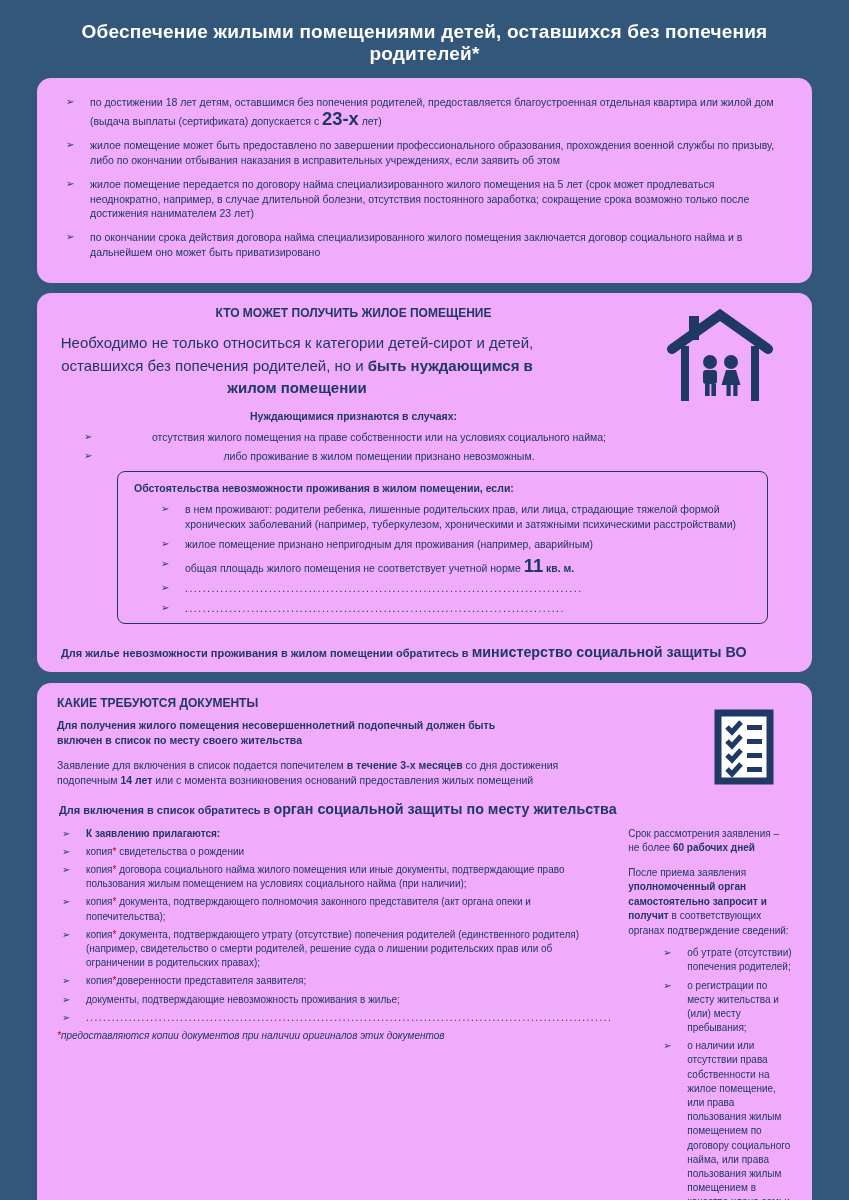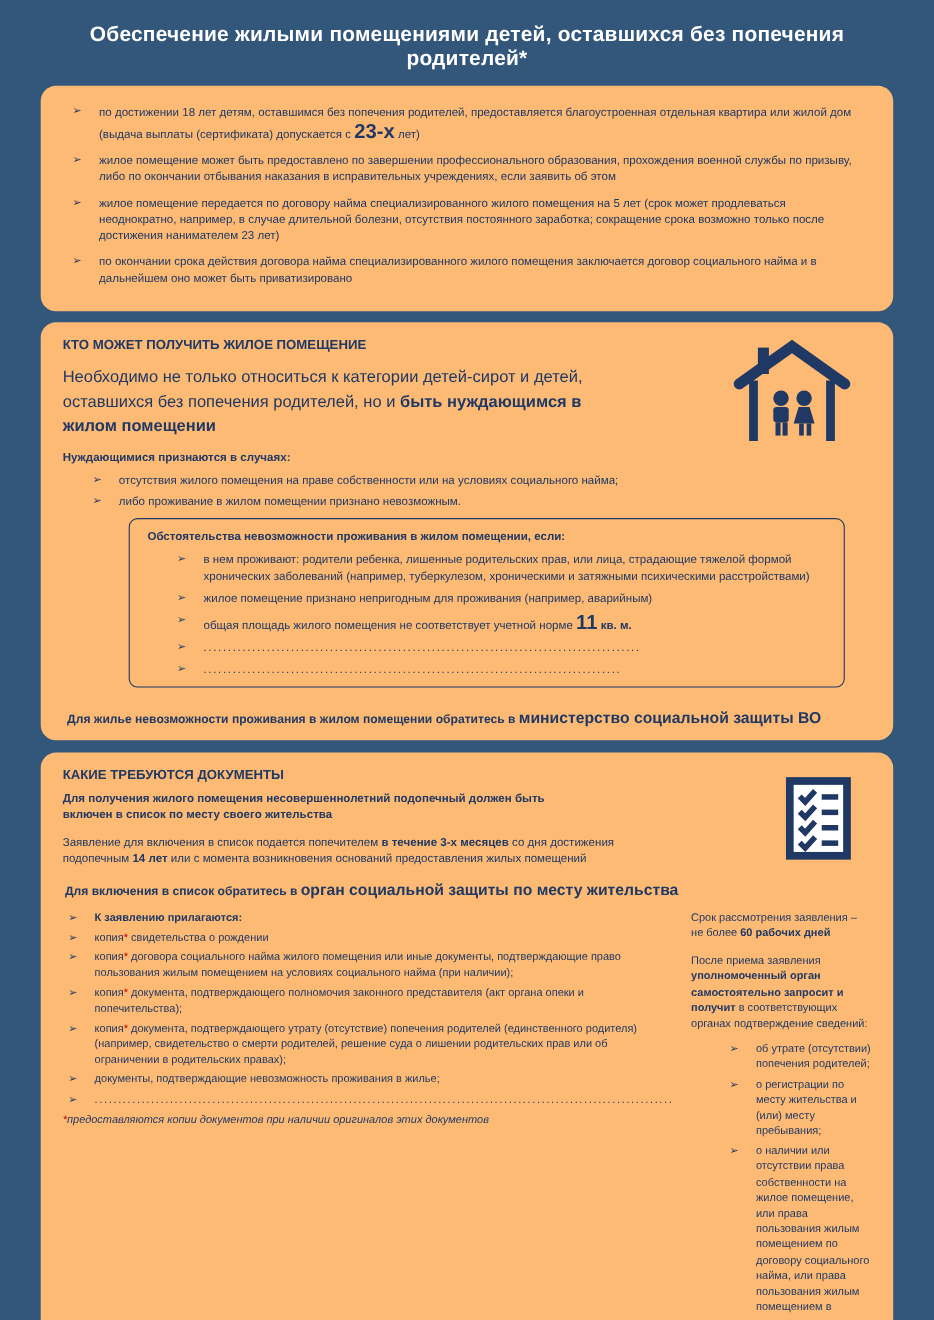--- a/index.html
+++ b/index.html
@@ -9,21 +9,21 @@
     font-family:"Liberation Sans","DejaVu Sans",sans-serif;
     color:#1F3864;
   }
   .page{position:relative;width:849px;height:868px;}
   .title{
     margin:0;padding:21px 40px 0 40px;
     text-align:center;color:#ffffff;
     font-size:19px;font-weight:700;letter-spacing:.2px;
   }
   .card{
-    background:#fdba74;border-radius:14px;
+    background:#f0abfc;border-radius:14px;
     margin:10px 37px;color:#1F3864;box-sizing:border-box;
   }
   .card-intro{margin-top:13px;padding:17px 26px 6px 24px;min-height:205px;}
   .card-who{margin-top:8px;padding:13px 22px 12px 20px;min-height:326px;}
   .card-docs{margin-top:11px;padding:13px 20px 10px 20px;min-height:448px;}
   h2{margin:0;font-size:12px;font-weight:700;}
   p{margin:0;}
   .bold{font-weight:700;}
   ul.arrows{list-style:none;margin:0;padding:0;}
   ul.arrows li{position:relative;padding-left:29px;margin-bottom:9px;font-size:10.5px;line-height:1.42;}
@@ -36,32 +36,32 @@
   
   .seg-b{font-weight:700;}
   .seg-big{font-weight:700;font-size:1.75em;line-height:1;}
   .seg-bbig{font-weight:700;font-size:1.3em;}
   .seg-red{color:#C00000;}
   .seg-redi{color:#C00000;font-style:italic;}
   .seg-i{font-style:italic;}
   .seg-dots{letter-spacing:1.5px;}
   
   .who-head{display:flex;justify-content:space-between;align-items:flex-start;}
-  .who-left{flex:1;padding-right:14px;}
+  .who-left{flex:1;padding-right:14px;text-align:center;}
   .who-intro{font-size:15px;line-height:1.5;margin:12px 0 10px 0;max-width:480px;}
   .who-cases-heading{font-size:10.5px;margin:0 0 8px 0;}
   .house{width:118px;flex:0 0 auto;padding-right:8px;}
   .inner-box{
     border:1.3px solid #1F3864;border-radius:8px;
     margin:2px 22px 0 60px;padding:10px 16px 2px 16px;
   }
   .inner-box .bold{font-size:10.5px;margin-bottom:8px;}
   .assessment{font-size:11px;margin:20px 0 0 4px;}
   
-  .docs-head{display:flex;justify-content:space-between;align-items:center;}
+  .docs-head{display:flex;justify-content:space-between;align-items:flex-end;}
   .docs-left{flex:1;padding-right:14px;}
   .docs-intro{font-size:10.5px;line-height:1.45;margin:8px 0 10px 0;max-width:470px;}
   .docs-application{font-size:10.5px;line-height:1.45;max-width:560px;}
   .checklist{width:66px;flex:0 0 auto;padding:6px 12px 0 0;}
   .include-line{font-size:11px;margin:12px 0 10px 2px;}
   .columns{display:grid;grid-template-columns:1fr 1fr;column-gap:16px;margin-top:2px;}
   .columns .col{font-size:10px;}
   .columns ul.arrows li{font-size:10px;margin-bottom:4px;}
   .col-note{font-size:10px;line-height:1.4;margin-top:4px;}
   .col-right p{font-size:10px;line-height:1.45;}
@@ -150,20 +150,21 @@
     </div>
     <p class="include-line"><span class="seg-b">Для включения в список обратитесь в </span><span class="seg-bbig">орган социальной защиты по месту жительства</span></p>
     <div class="columns">
       <div class="col col-left">
         <ul class="arrows">
           <li><span class="seg-b">К заявлению прилагаются:</span></li>
           <li><span>копия</span><span class="seg-red">*</span><span> свидетельства о рождении</span></li>
           <li><span>копия</span><span class="seg-red">*</span><span> договора социального найма жилого помещения или иные документы, подтверждающие право пользования жилым помещением на условиях социального найма (при наличии);</span></li>
           <li><span>копия</span><span class="seg-red">*</span><span> документа, подтверждающего полномочия законного представителя (акт органа опеки и попечительства);</span></li>
           <li><span>копия</span><span class="seg-red">*</span><span> документа, подтверждающего утрату (отсутствие) попечения родителей (единственного родителя) (например, свидетельство о смерти родителей, решение суда о лишении родительских прав или об ограничении в родительских правах);</span></li>
+          <li><span>копия</span><span class="seg-red">*</span><span>доверенности представителя заявителя;</span></li>
           <li><span>документы, подтверждающие невозможность проживания в жилье;</span></li>
           <li><span class="seg-dots">...........................................................................................................................</span></li>
         </ul>
         <p class="col-note"><span class="seg-redi">*</span><span class="seg-i">предоставляются копии документов при наличии оригиналов этих документов</span></p>
       </div>
       <div class="col col-right">
         <p><span>Срок рассмотрения заявления – не более </span><span class="seg-b">60 рабочих дней</span></p>
         <p class="gap"><span>После приема заявления </span><span class="seg-b">уполномоченный орган самостоятельно запросит и получит</span><span> в соответствующих органах подтверждение сведений:</span></p>
         <ul class="arrows indent tight">
           <li><span>об утрате (отсутствии) попечения родителей;</span></li>

